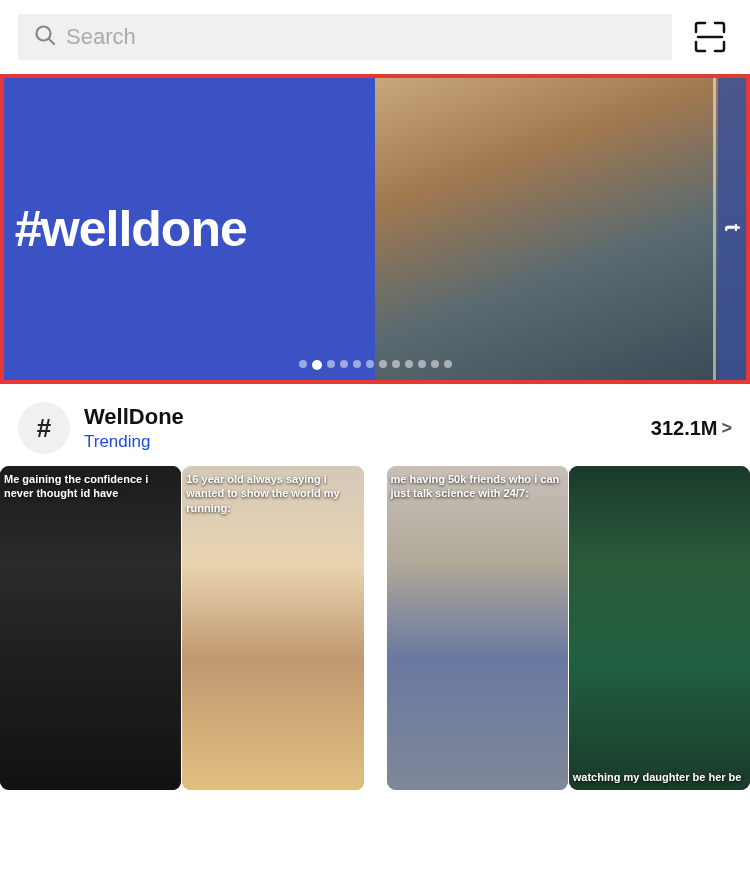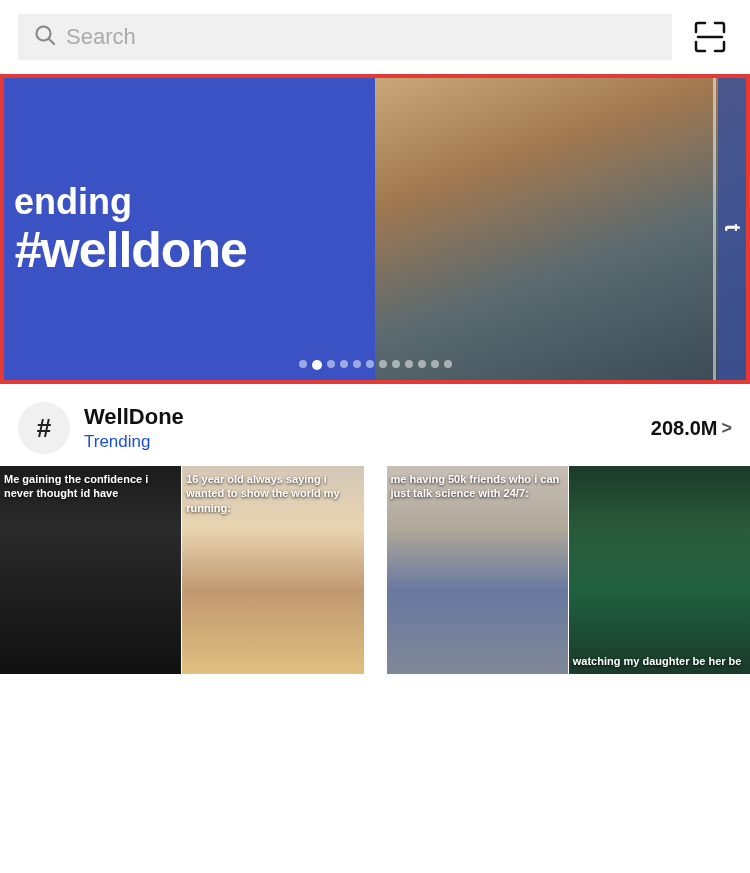--- a/index.html
+++ b/index.html
@@ -217,24 +217,25 @@
     
     .video-grid {
       display: flex;
       flex-direction: row;
       gap: 0;
       padding: 0;
       overflow: hidden;
     }
     .video-thumb {
       flex: 1;
-      height: 208px;
+      height: 324px;
       position: relative;
       overflow: hidden;
       border-right: 1px solid #fff;
+      border-radius: 9px;
     }
     .video-thumb:last-child {
       border-right: none;
     }
     .video-bg-1 {
       background: linear-gradient(170deg, #1a1a1a 0%, #2a2a2a 40%, #111 100%);
     }
     .video-bg-2 {
       background: linear-gradient(160deg, #e8e0d8 0%, #c8b090 40%, #d4a870 70%, #8a7060 100%);
     }
@@ -331,21 +332,20 @@
     <div class="banner-photo-bg">
       <div class="banner-photo-person"></div>
     </div>
 
     <div class="banner-right-line"></div>
     <div class="banner-right-strip">
       <span class="banner-right-strip-letter">t</span>
     </div>
 
     <div class="banner-text-block">
-      <div class="banner-trending-text">ending</div>
       <div class="banner-hashtag-text">
         <span class="hash">#</span><span>welldone</span>
       </div>
     </div>
 
     <div class="banner-dots">
       <div class="dot"></div>
       <div class="dot active"></div>
       <div class="dot"></div>
       <div class="dot"></div>
@@ -363,21 +363,21 @@
 
 <div class="welldone-section">
   <div class="welldone-left">
     <div class="hash-circle">#</div>
     <div>
       <div class="welldone-title">WellDone</div>
       <div class="welldone-subtitle">Trending</div>
     </div>
   </div>
   <div class="welldone-count">
-    <span>208.0M</span>
+    <span>312.1M</span>
     <span class="welldone-count-chevron">&gt;</span>
   </div>
 </div>
 
 <div class="video-grid">
 
   <div class="video-thumb video-bg-1">
     <div class="person-silhouette-1"></div>
     <div class="video-caption">Me gaining the confidence i never thought id have</div>
   </div>

